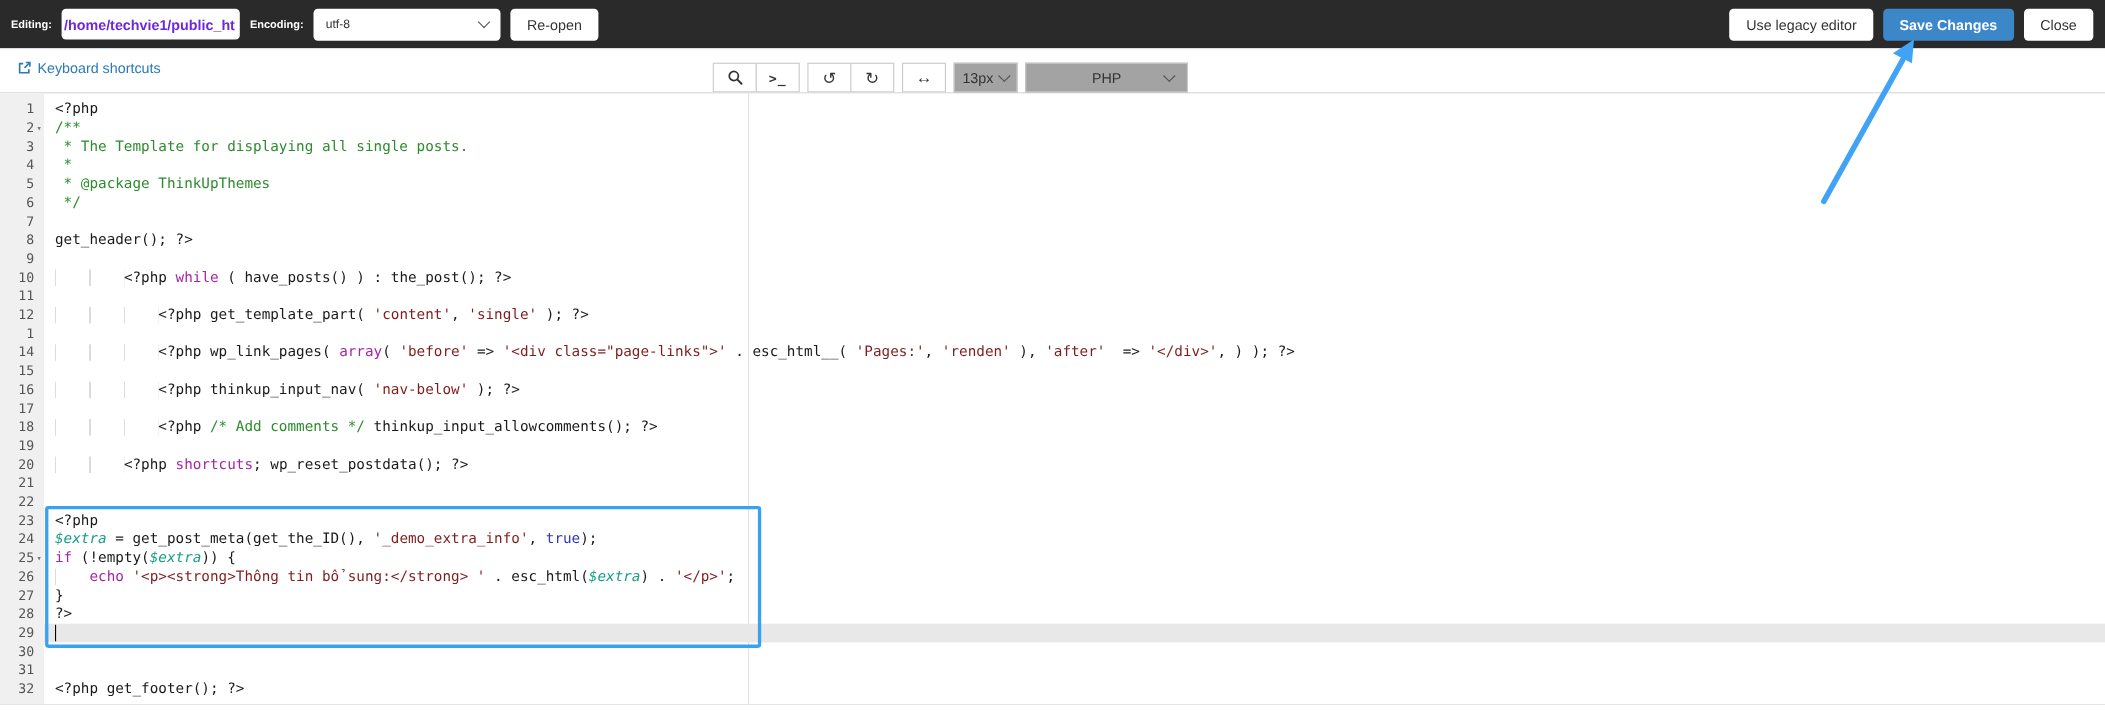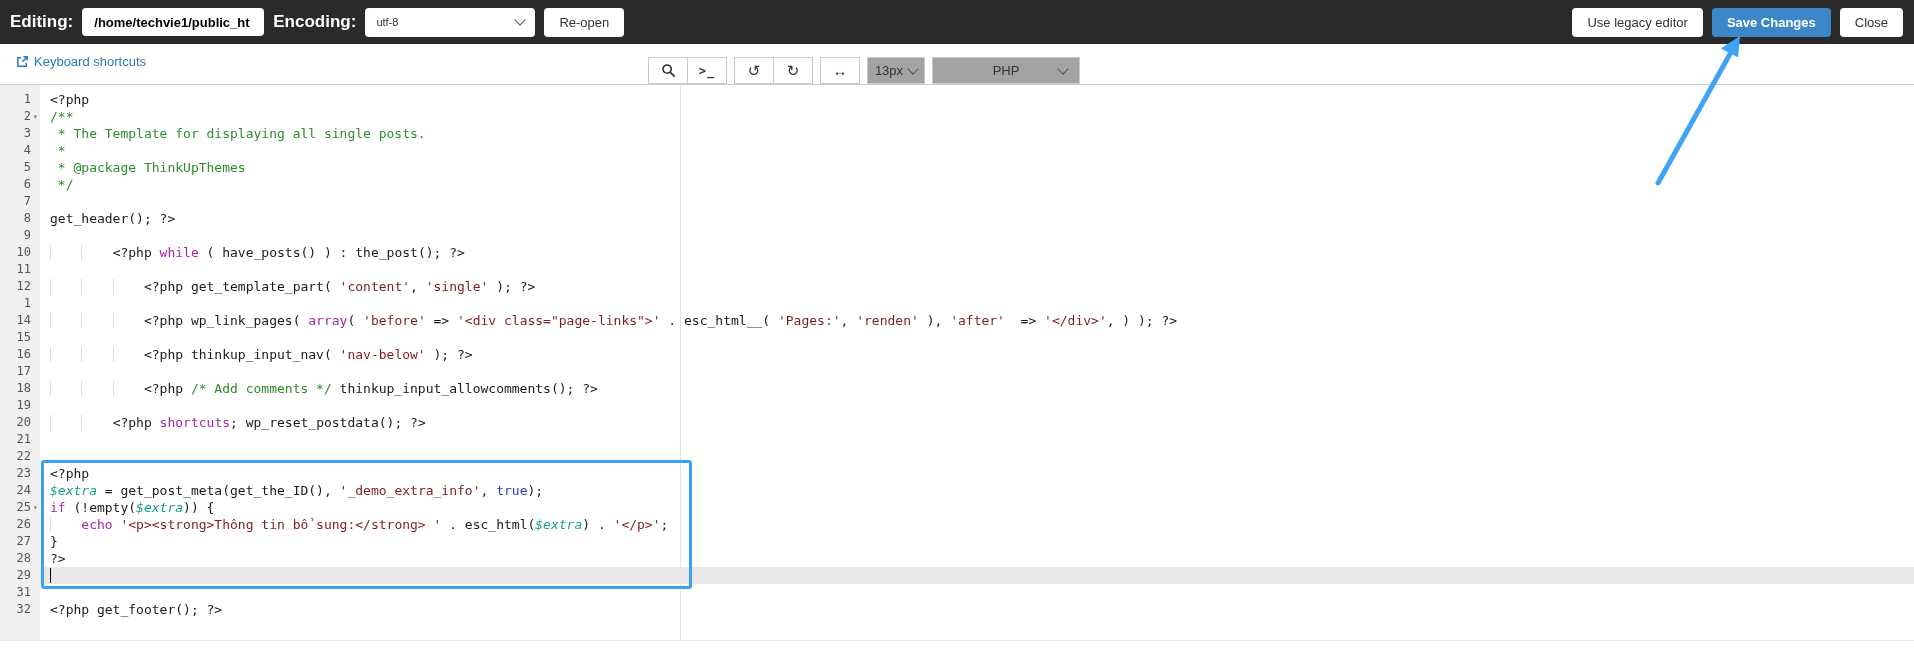--- a/index.html
+++ b/index.html
@@ -1,23 +1,23 @@
 <!DOCTYPE html>
 <html><head>
 <meta charset="utf-8">
 <style>
   html,body{margin:0;padding:0;background:#fff;}
   body{width:1914px;height:650px;position:relative;font-family:"Liberation Sans",sans-serif;overflow:hidden;}
 
   
   .topbar{position:absolute;left:0;top:0;width:100%;height:44px;background:#2a2a2a;
     display:flex;align-items:center;gap:9px;padding:0 11px 0 10px;box-sizing:border-box;}
-  .tb-label{color:#fff;font-weight:bold;font-size:17px;white-space:nowrap;}
+  .tb-label{color:#fff;font-weight:bold;font-size:10px;white-space:nowrap;}
   .path-input{width:158px;height:28px;border:none;border-radius:4px;background:#fff;
-    font-family:"Liberation Sans",sans-serif;font-weight:bold;font-size:13px;color:#000000;padding:0 12px;outline:none;}
+    font-family:"Liberation Sans",sans-serif;font-weight:bold;font-size:13px;color:#6d28d9;padding:0 2px;outline:none;}
   .tb-select{width:170px;height:29px;background:#fff;border-radius:4px;display:flex;align-items:center;
     justify-content:space-between;padding:0 11px;font-size:11px;color:#333;cursor:pointer;box-sizing:border-box;}
   .chev{width:7px;height:7px;border-right:1.6px solid #555;border-bottom:1.6px solid #555;
     transform:rotate(45deg);margin-top:-4px;flex:0 0 auto;}
   .tb-btn{height:29px;background:#fff;border:none;border-radius:4px;padding:0 15px;
     font-family:"Liberation Sans",sans-serif;font-size:13px;color:#333;cursor:pointer;white-space:nowrap;}
   .tb-btn.primary{background:#3c87c8;color:#fff;font-weight:bold;}
   .spacer{flex:1;}
 
   
@@ -329,20 +329,27 @@
       </div>
       <div class="line active">
         <div class="ln">
           <span>29</span>
           <span class="fold"></span>
         </div>
         <div class="code"><span class="cursor"></span></div>
       </div>
       <div class="line">
         <div class="ln">
+          <span>30</span>
+          <span class="fold"></span>
+        </div>
+        <div class="code"></div>
+      </div>
+      <div class="line">
+        <div class="ln">
           <span>31</span>
           <span class="fold"></span>
         </div>
         <div class="code"></div>
       </div>
       <div class="line">
         <div class="ln">
           <span>32</span>
           <span class="fold"></span>
         </div>

